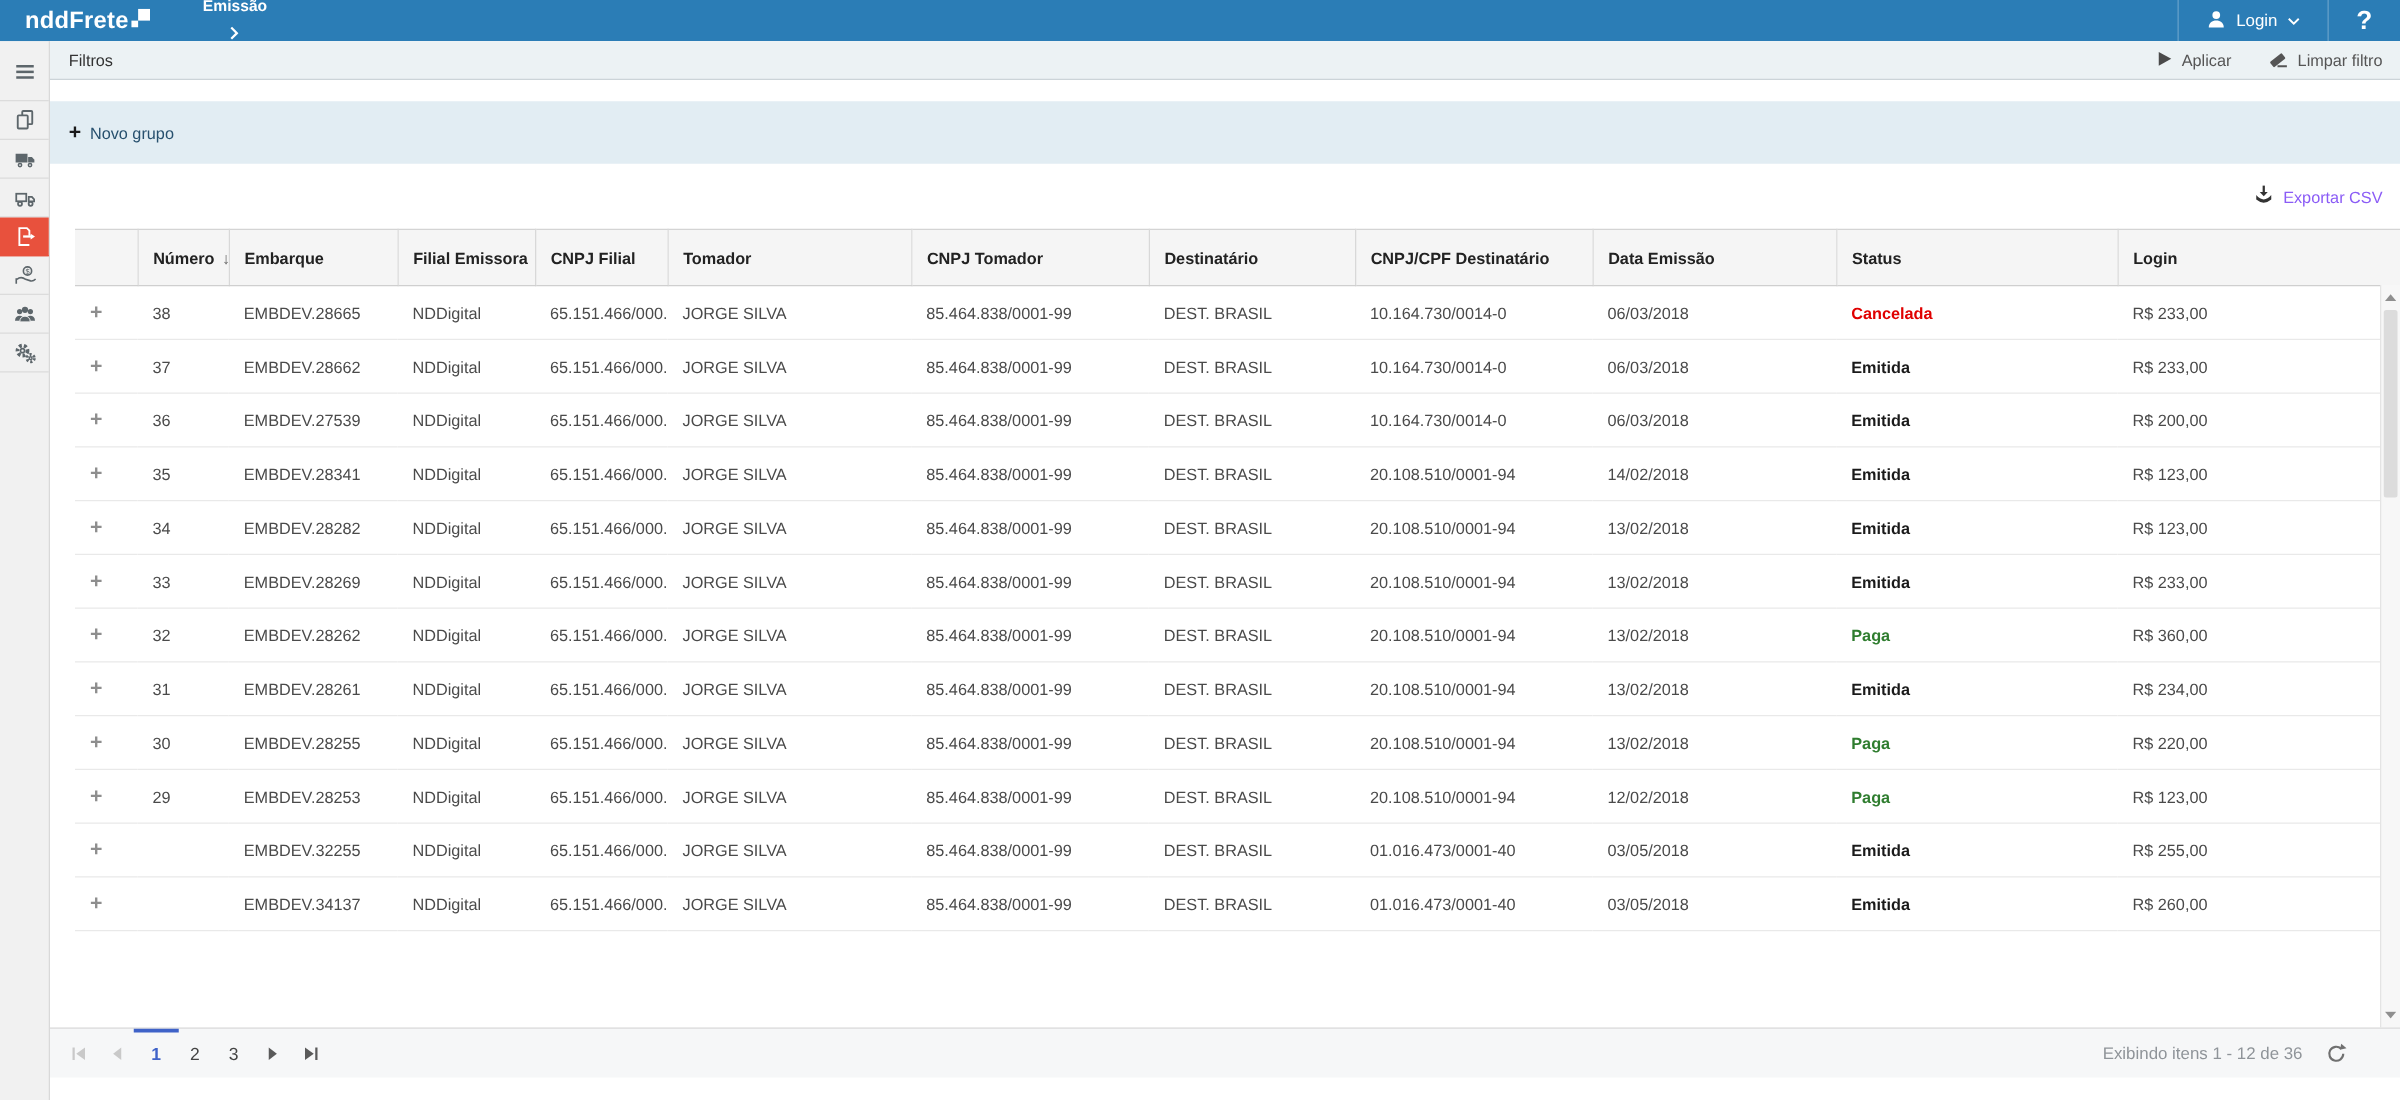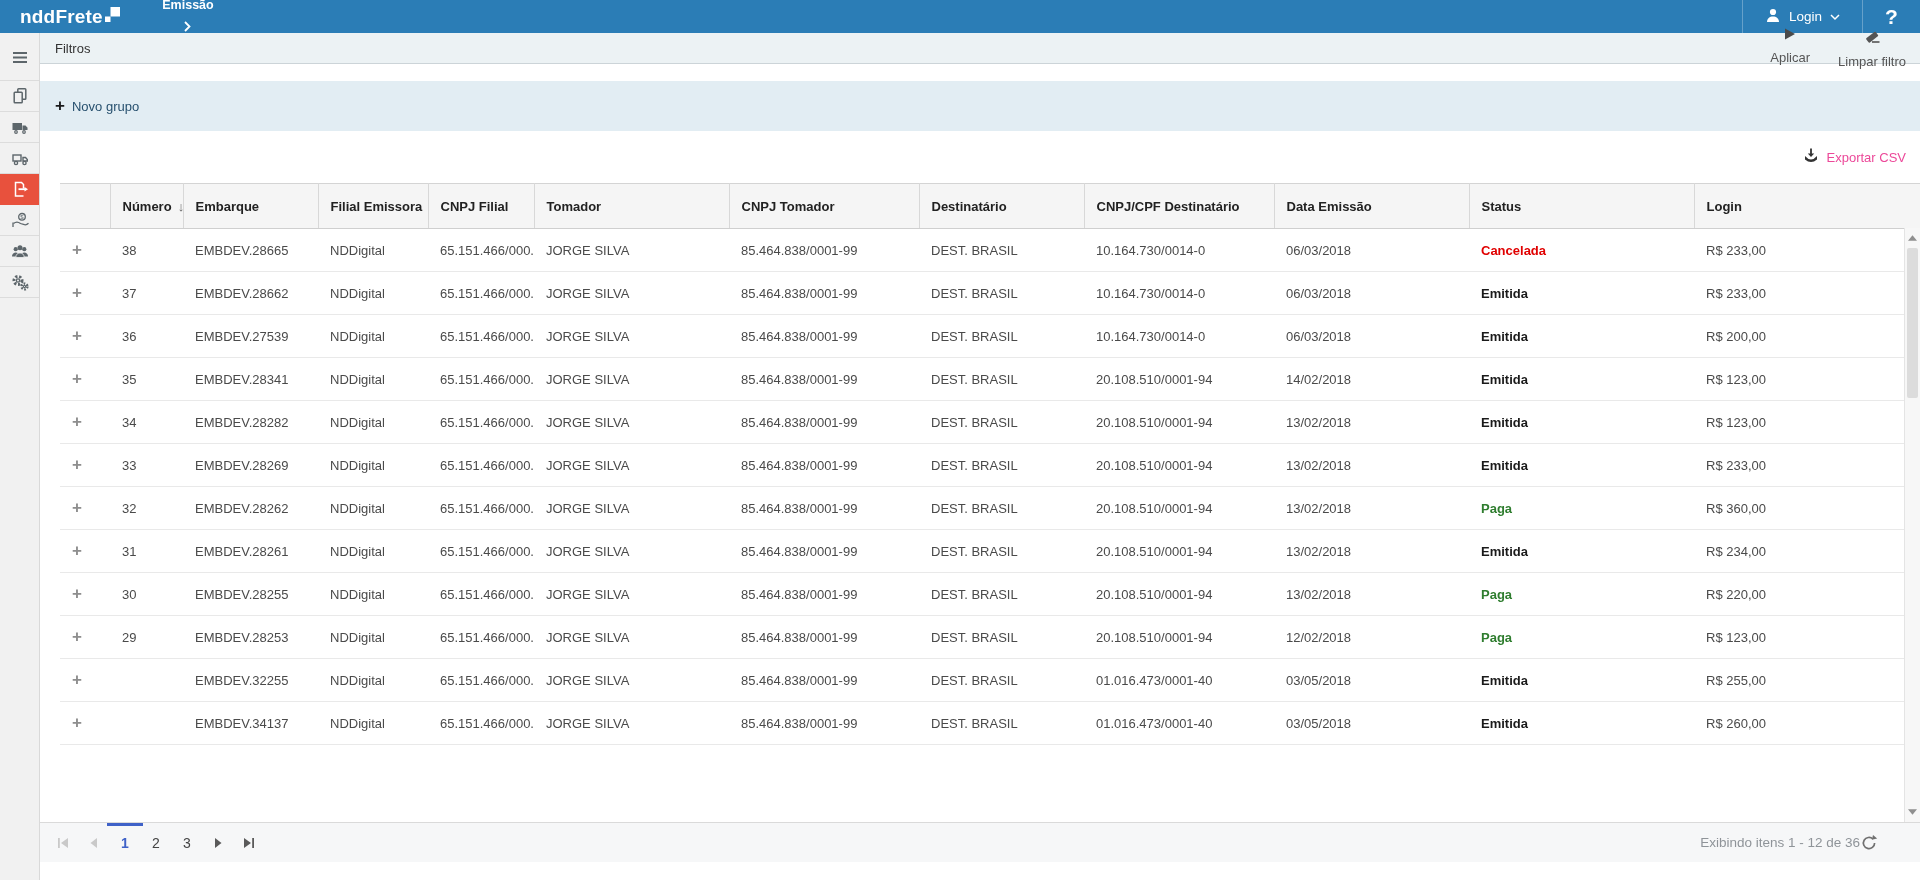--- a/index.html
+++ b/index.html
@@ -47,34 +47,34 @@
   
   .content { position:absolute; top:33px; left:40px; width:1880px; height:661px; background:#fff; }
 
   .filters-bar {
     position:absolute; top:0; left:0; width:100%; height:31px;
     background:#ecf2f4; border-bottom:1px solid #ccd4d8;
     display:flex; align-items:center;
   }
   .filters-title { margin-left:15px; font-size:13px; color:#333; }
   .filters-actions { margin-left:auto; display:flex; gap:28px; margin-right:14px; }
-  .filter-action { display:flex; align-items:center; gap:7px; font-size:13px; color:#555; cursor:pointer;flex-direction:column; }
+  .filter-action { display:flex; align-items:center; gap:7px; font-size:13px; color:#555; cursor:pointer; }
 
   .group-band {
     position:absolute; top:48px; left:0; width:100%; height:50px;
     background:#e2edf3; display:flex; align-items:center;
   }
   .new-group { margin-left:15px; display:flex; align-items:center; gap:7px; font-size:13px; color:#27506e; cursor:pointer; }
   .plus-glyph { font-size:17px; font-weight:bold; color:#1a1a1a; line-height:14px; }
 
   .export-row {
     position:absolute; top:98px; left:0; width:100%; height:52px;
     display:flex; align-items:center; justify-content:flex-end;
   }
-  .export-csv { display:flex; align-items:center; gap:7px; margin-right:14px; font-size:13px; color:#ec4899; cursor:pointer; }
+  .export-csv { display:flex; align-items:center; gap:7px; margin-right:14px; font-size:13px; color:#8b5cf6; cursor:pointer; }
 
   
   .grid { position:absolute; top:150px; left:0; width:1880px;padding-left:20px; }
   table { width:1880px; border-collapse:collapse; table-layout:fixed; }
   thead th {
     height:45px; background:#f5f5f5; text-align:left; padding:0 0 0 12px;
     font-size:13px; font-weight:bold; color:#222; white-space:nowrap; overflow:hidden;
     border-top:1px solid #d4d4d4; border-bottom:1px solid #cfcfcf; border-right:1px solid #d8d8d8;
     cursor:pointer;
   }
@@ -106,21 +106,21 @@
   }
   .pager-controls { display:flex; align-items:center; gap:13px; margin-left:14px; }
   .pager-btn { width:18px; height:16px; display:flex; align-items:center; justify-content:center; cursor:pointer; }
   .pager-pages { display:flex; align-items:center; gap:13px; }
   .page-num { position:relative; width:18px; text-align:center; font-size:14px; color:#444; cursor:pointer; }
   .page-num.active { color:var(--accent-page,#3f62c8); font-weight:bold; }
   .page-num.active::before {
     content:""; position:absolute; top:-12px; left:50%; transform:translateX(-50%);
     width:36px; height:3px; background:var(--accent-page,#3f62c8);
   }
-  .pager-right { margin-left:auto; display:flex; align-items:center; margin-right:42px; }
+  .pager-right { margin-left:auto; display:flex; align-items:center; gap:18px; margin-right:42px; }
   .pager-summary { font-size:13.5px; color:#8f9499; }
   .refresh-btn { display:flex; align-items:center; cursor:pointer; }
 </style>
 </head>
 <body>
 
 <header class="topbar">
   <div class="logo">
     <span class="logo-text">nddFrete</span>
     <span class="logo-mark">

